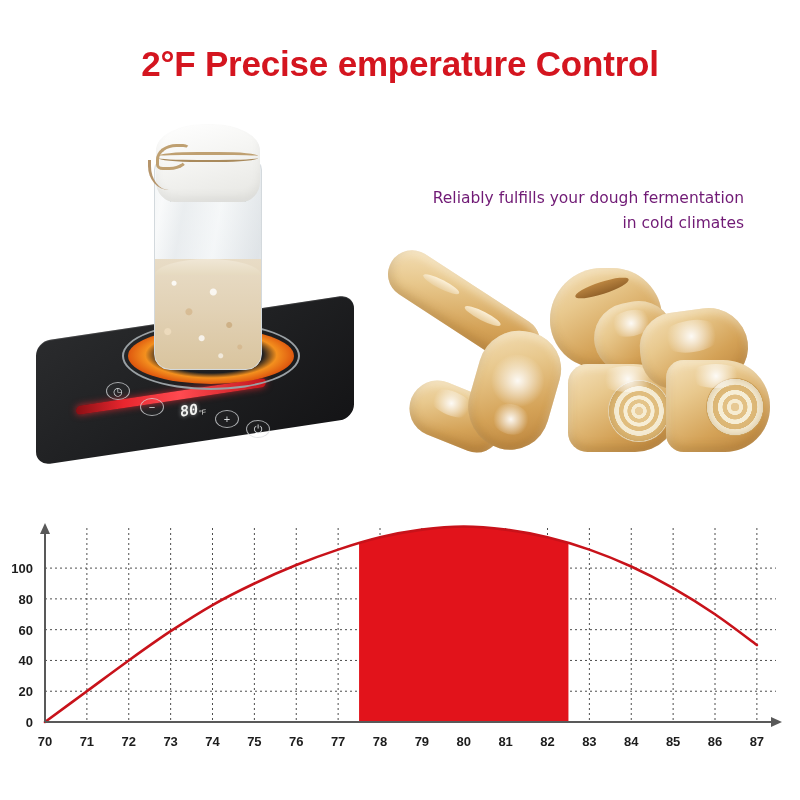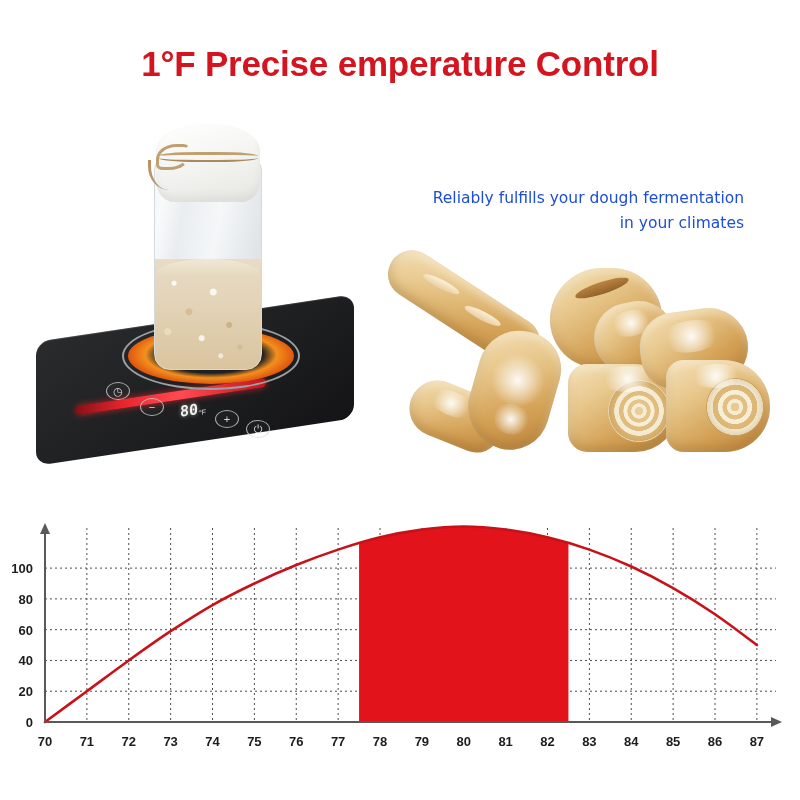--- a/index.html
+++ b/index.html
@@ -36,21 +36,21 @@
 
   
   #description {
     position: absolute;
     left: 392px;
     top: 186px;
     width: 352px;
     text-align: right;
     font-size: 15.5px;
     line-height: 25px;
-    color: #1d4ed8;
+    color: #701a75;
     font-family: "DejaVu Sans", "Liberation Sans", sans-serif;
   }
   #description .dline { display: block; }
 
   
   #cooktop-photo {
     position: absolute;
     left: 30px;
     top: 120px;
     width: 330px;
@@ -397,25 +397,25 @@
     font-size: 13px;
     font-weight: bold;
     fill: #1d1d1d;
   }
 </style>
 </head>
 <body>
 
 <div id="page">
 
-  <div id="headline">1°F Precise emperature Control</div>
+  <div id="headline">2°F Precise emperature Control</div>
 
   <div id="description">
     <span class="dline">Reliably fulfills your dough fermentation</span>
-    <span class="dline">in your climates</span>
+    <span class="dline">in cold climates</span>
   </div>
 
   <div id="cooktop-photo">
 
     <div class="plate-base"></div>
     <div class="plate-edge"></div>
     <div class="plate-top"></div>
     <div class="led-strip"></div>
 
     <div class="burner-ring"></div>

